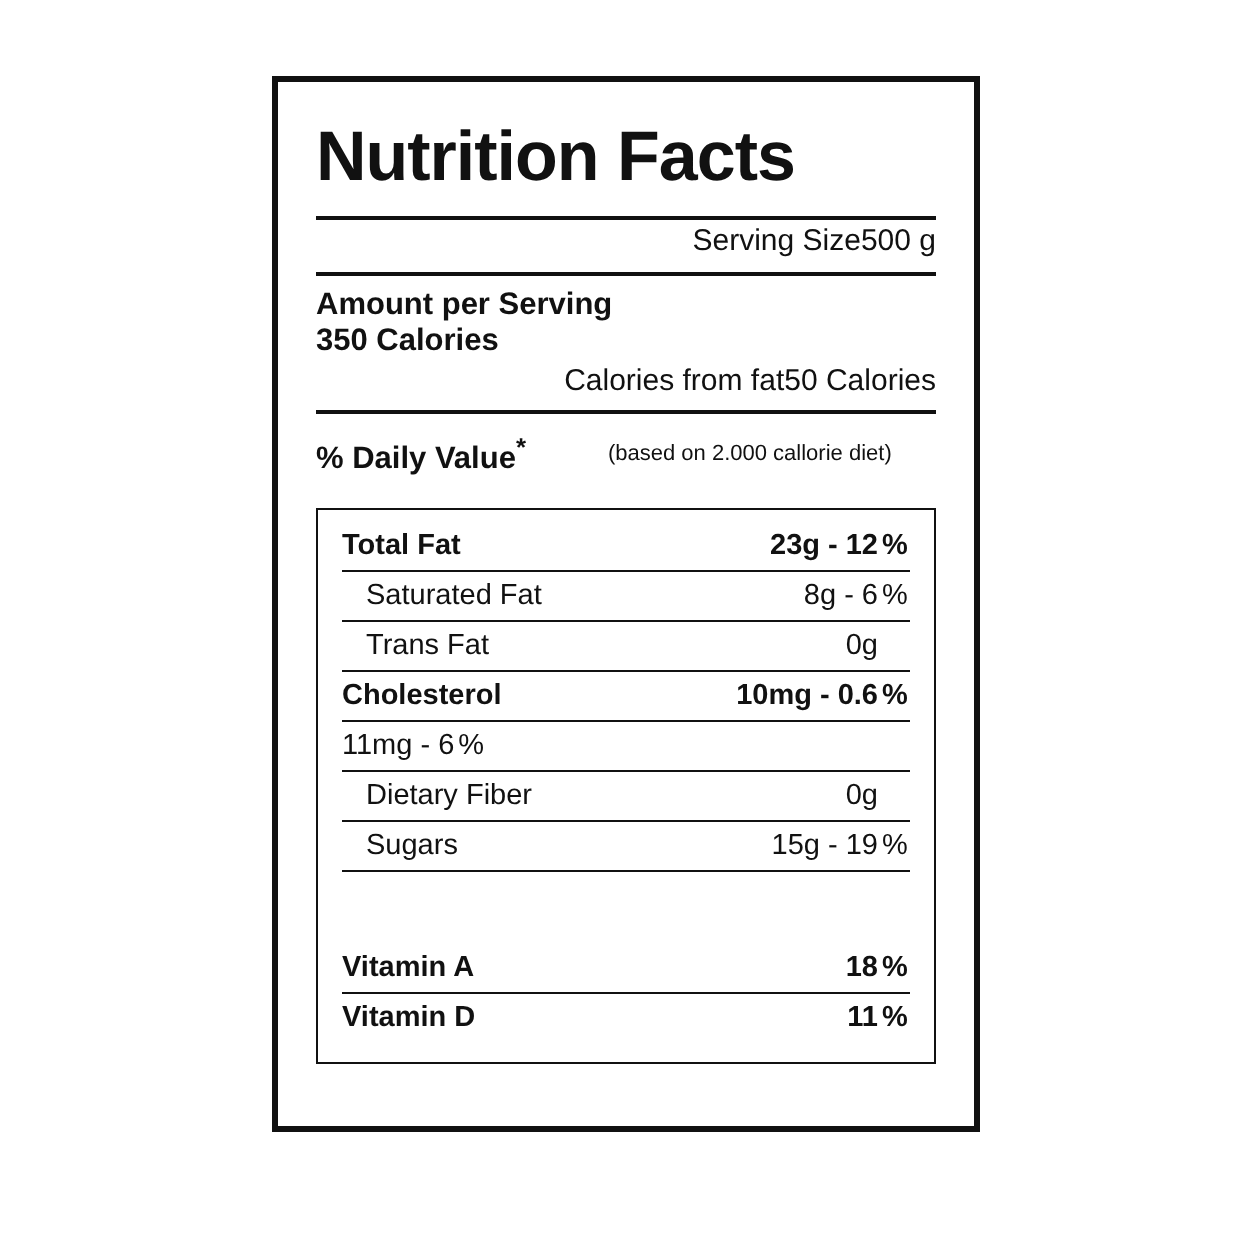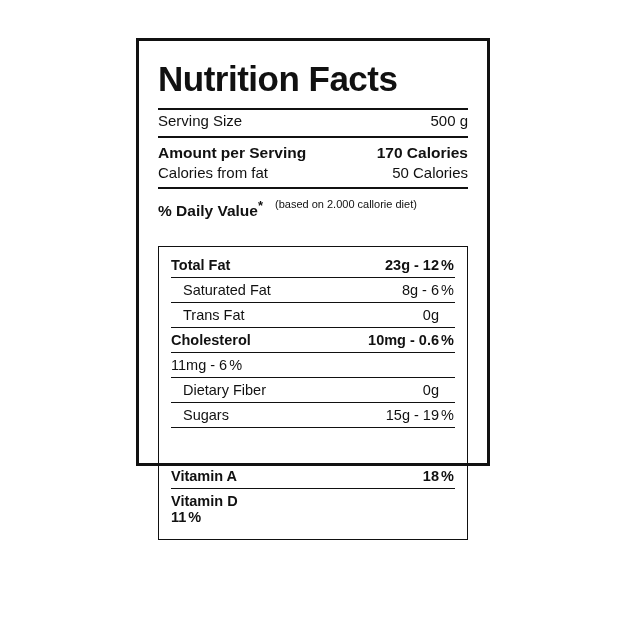--- a/index.html
+++ b/index.html
@@ -17,21 +17,21 @@
   .canvas {
     position: relative;
     width: 626px;
     height: 626px;
   }
   .label-outer {
     position: absolute;
     left: 136px;
     top: 38px;
     width: 354px;
-    height: 428px;
+    height: 528px;
     border: 3px solid #111111;
     box-sizing: border-box;
     background: #ffffff;
   }
   .label-inner {
     position: absolute;
     left: 19px;
     top: 14px;
     right: 19px;
     bottom: 14px;
@@ -42,74 +42,75 @@
     letter-spacing: -0.5px;
     line-height: 1.05;
     margin: 6px 0 10px 0;
     color: #111111;
   }
   .rule-med {
     border-top: 2px solid #111111;
   }
   .row {
     display: flex;
-    justify-content: space-between;
+    justify-content: flex-end;
     align-items: baseline;
     font-size: 15px;
     padding: 4px 0 5px 0;
   }
   .row .left { white-space: nowrap; }
   .row .right { white-space: nowrap; text-align: right; }
   .bold { font-weight: bold; }
 
   .serving-row {
     padding-top: 2px;
     padding-bottom: 7px;
   }
   .amount-block {
     padding-top: 3px;
   }
   .amount-row {
     padding: 3px 0 1px 0;
     font-size: 15.5px;
+    flex-direction: column;
   }
   .calfat-row {
     padding: 1px 0 6px 0;
     font-size: 15px;
-    gap: 25px;
   }
   .dv-row {
     display: flex;
-    align-items: flex-start;
+    align-items: center;
     padding: 9px 0 7px 0;
+    gap: 29px;
   }
   .dv-label {
     font-size: 15.5px;
     font-weight: bold;
   }
   .dv-note {
     font-size: 11px;
     margin-left: 12px;
     color: #111111;
   }
   .nutrients-box {
     border: 1px solid #111111;
     box-sizing: border-box;
     padding: 6px 12px 10px 12px;
-    margin-top: 19px;
+    margin-top: 8px;
   }
   .n-row {
     display: flex;
     justify-content: space-between;
     align-items: baseline;
     font-size: 14.5px;
     padding: 4px 0 4px 0;
     border-bottom: 1px solid #111111;
   }
-  .n-row:last-child { border-bottom: none; flex-direction: column; }
+  .n-row:last-child { border-bottom: none; }
   .n-row.indent .left { padding-left: 12px; }
   .n-row .right {
     text-align: right;
     white-space: nowrap;
   }
   .pct {
     display: inline-block;
     min-width: 14px;
     text-align: left;
     margin-left: 2px;
@@ -132,21 +133,21 @@
 
       <div class="row serving-row">
         <span class="left">Serving Size</span>
         <span class="right">500 g</span>
       </div>
       <div class="rule-med"></div>
 
       <div class="amount-block">
         <div class="row amount-row">
           <span class="left bold">Amount per Serving</span>
-          <span class="right bold">170 Calories</span>
+          <span class="right bold">350 Calories</span>
         </div>
         <div class="row calfat-row">
           <span class="left">Calories from fat</span>
           <span class="right">50 Calories</span>
         </div>
       </div>
       <div class="rule-med"></div>
 
       <div class="dv-row">
         <span class="dv-label"><span>% Daily Value</span><sup>*</sup></span>

